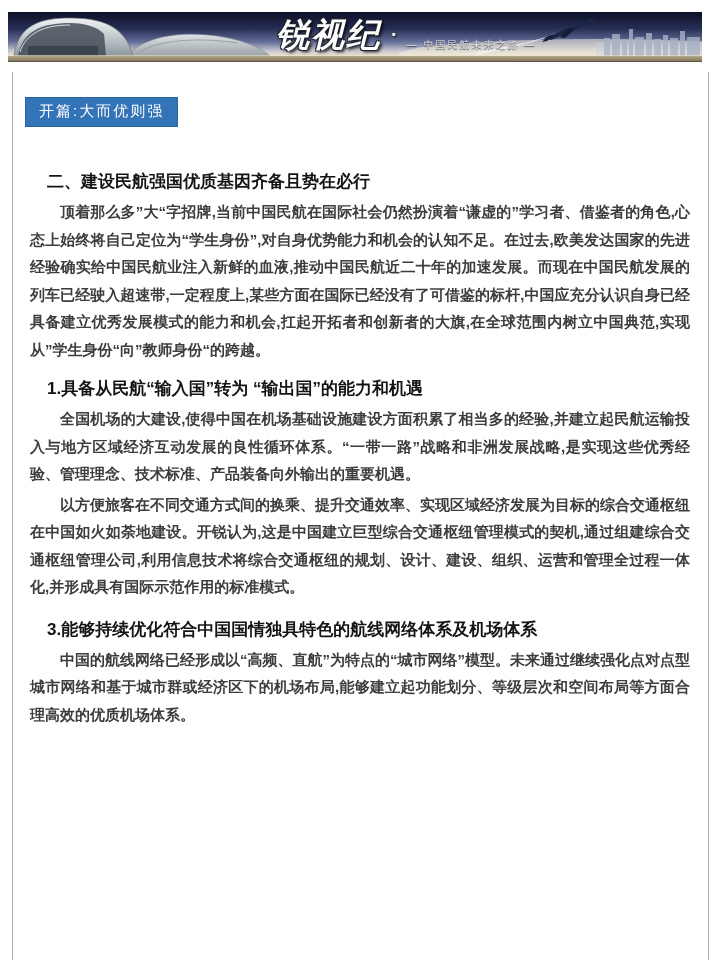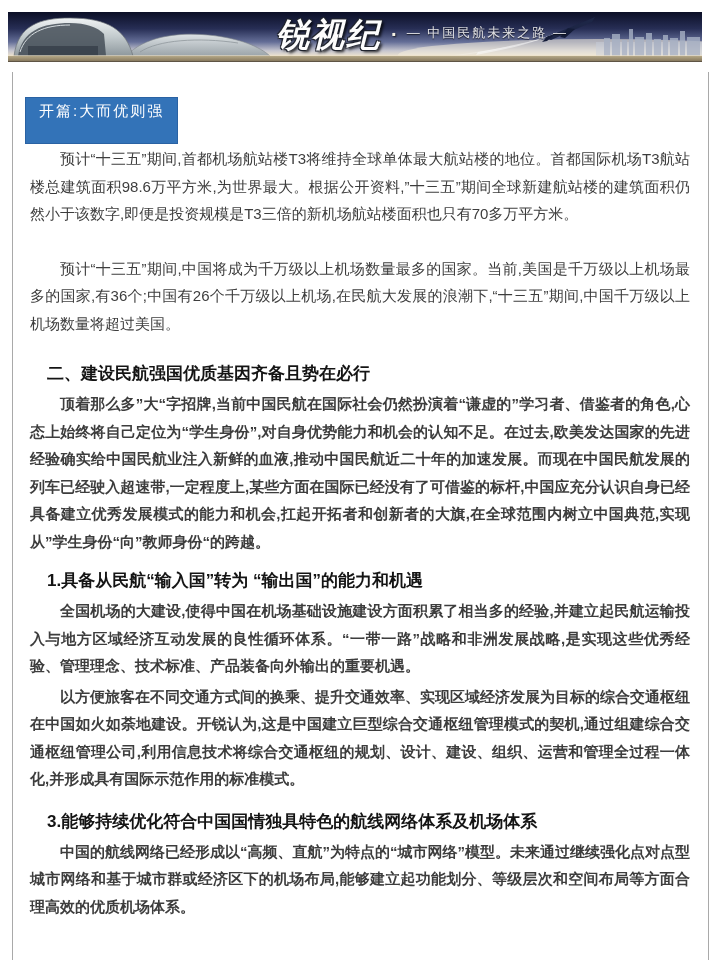--- a/index.html
+++ b/index.html
@@ -33,39 +33,39 @@
     margin:0 9px 0 10px; padding-top:10px;
     text-shadow:1px 1px 2px rgba(0,0,0,.8);
   }
   .banner-title-block { padding-top:7px; text-align:center; }
   .banner-slogan {
     font-size:20px; font-weight:bold; color:#fbf7ea;
     letter-spacing:4px;
     text-shadow:-1px -1px 0 #262a36, 1px -1px 0 #262a36, -1px 1px 0 #262a36, 2px 2px 2px rgba(0,0,0,.85);
   }
   .banner-subtitle {
-    font-size:13px; color:#e3e3e6; letter-spacing:2px;
-    margin-top:4px; text-shadow:0 1px 1px rgba(0,0,0,.7);
+    font-size:10px; color:#e3e3e6; letter-spacing:2px;
+    margin-top:18px; text-shadow:0 1px 1px rgba(0,0,0,.7);
   }
 
   
   .page-frame {
     position:absolute; left:12px; top:72px;
     width:695px; height:888px;
     border-left:1px solid #a9a9a9;
     border-right:1px solid #a9a9a9;
     pointer-events:none;
   }
 
   
   .badge {
     position:absolute; left:25px; top:97px;
     background:#3373b8; border:1px solid #2a62a3;
     color:#ffffff; font-size:15px; letter-spacing:2px;
-    padding:4px 13px 22px;
+    padding:4px 13px 5px;
   }
 
   
   .content {
     position:absolute; left:0; top:145px;
     width:720px; padding:0 30px; box-sizing:border-box;
   }
   .para {
     margin:0; text-indent:2em;
     font-size:15px; line-height:27.5px;
@@ -158,22 +158,20 @@
       <span class="banner-subtitle" style="display:block;">— 中国民航未来之路 —</span>
     </span>
   </div>
 </div>
 
 <div class="page-frame"></div>
 
 <div class="badge">开篇:大而优则强</div>
 
 <div class="content">
-  <p class="para">预计“十三五”期间,首都机场航站楼T3将维持全球单体最大航站楼的地位。首都国际机场T3航站楼总建筑面积98.6万平方米,为世界最大。根据公开资料,”十三五”期间全球新建航站楼的建筑面积仍然小于该数字,即便是投资规模是T3三倍的新机场航站楼面积也只有70多万平方米。</p>
-  <p class="para mt27">预计“十三五”期间,中国将成为千万级以上机场数量最多的国家。当前,美国是千万级以上机场最多的国家,有36个;中国有26个千万级以上机场,在民航大发展的浪潮下,“十三五”期间,中国千万级以上机场数量将超过美国。</p>
   <h2 class="heading mt23">二、建设民航强国优质基因齐备且势在必行</h2>
   <p class="para mt3">顶着那么多”大“字招牌,当前中国民航在国际社会仍然扮演着“谦虚的”学习者、借鉴者的角色,心态上始终将自己定位为“学生身份”,对自身优势能力和机会的认知不足。在过去,欧美发达国家的先进经验确实给中国民航业注入新鲜的血液,推动中国民航近二十年的加速发展。而现在中国民航发展的列车已经驶入超速带,一定程度上,某些方面在国际已经没有了可借鉴的标杆,中国应充分认识自身已经具备建立优秀发展模式的能力和机会,扛起开拓者和创新者的大旗,在全球范围内树立中国典范,实现从”学生身份“向”教师身份“的跨越。</p>
   <h3 class="heading mt12">1.具备从民航“输入国”转为 “输出国”的能力和机遇</h3>
   <p class="para mt3">全国机场的大建设,使得中国在机场基础设施建设方面积累了相当多的经验,并建立起民航运输投入与地方区域经济互动发展的良性循环体系。“一带一路”战略和非洲发展战略,是实现这些优秀经验、管理理念、技术标准、产品装备向外输出的重要机遇。</p>
   <p class="para mt3">以方便旅客在不同交通方式间的换乘、提升交通效率、实现区域经济发展为目标的综合交通枢纽在中国如火如荼地建设。开锐认为,这是中国建立巨型综合交通枢纽管理模式的契机,通过组建综合交通枢纽管理公司,利用信息技术将综合交通枢纽的规划、设计、建设、组织、运营和管理全过程一体化,并形成具有国际示范作用的标准模式。</p>
   <h3 class="heading mt15">3.能够持续优化符合中国国情独具特色的航线网络体系及机场体系</h3>
   <p class="para mt3">中国的航线网络已经形成以“高频、直航”为特点的“城市网络”模型。未来通过继续强化点对点型城市网络和基于城市群或经济区下的机场布局,能够建立起功能划分、等级层次和空间布局等方面合理高效的优质机场体系。</p>
 </div>
 
 </body></html>

